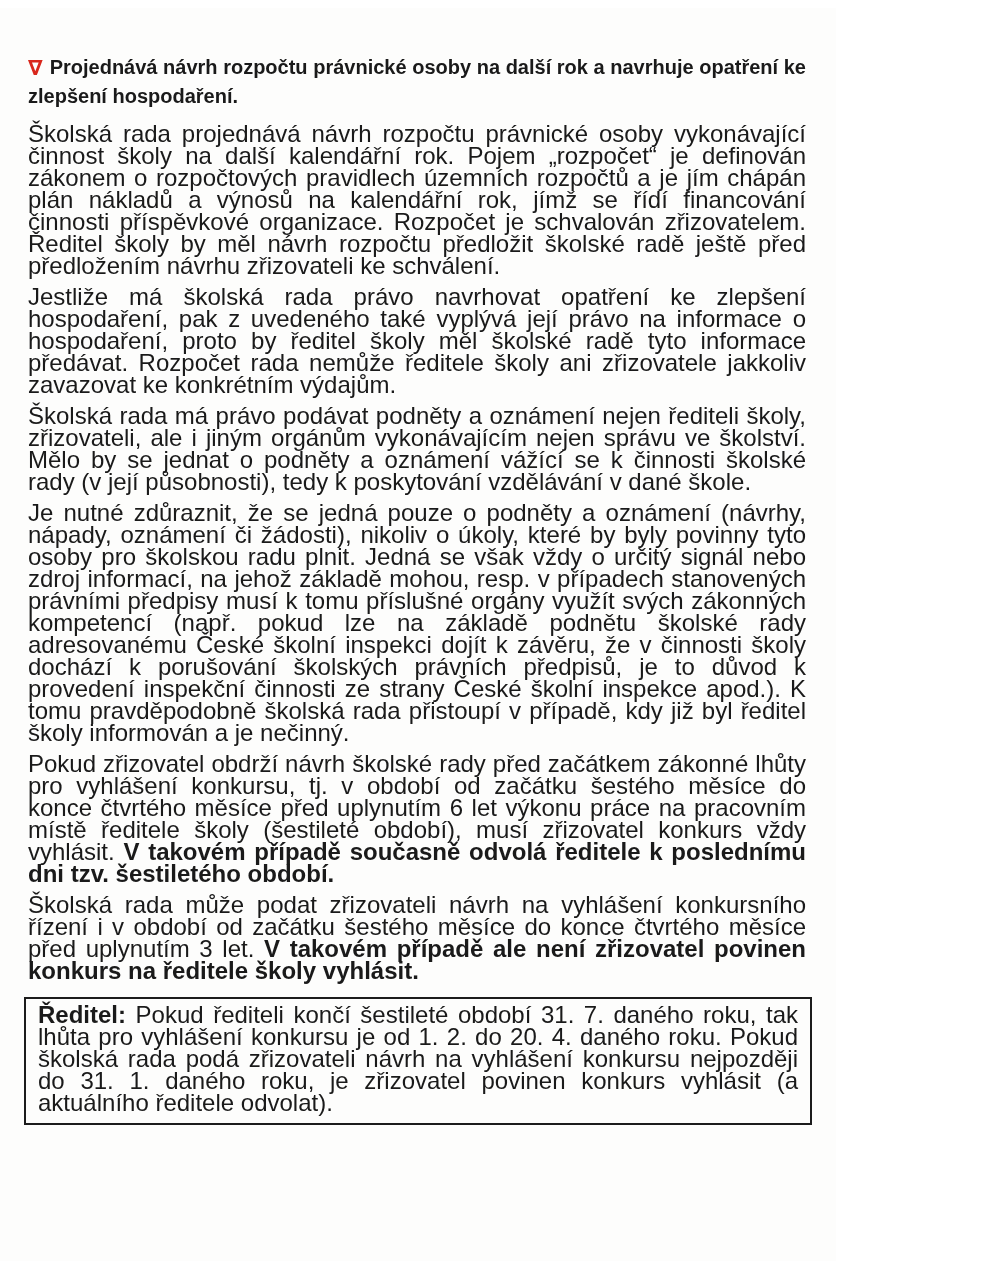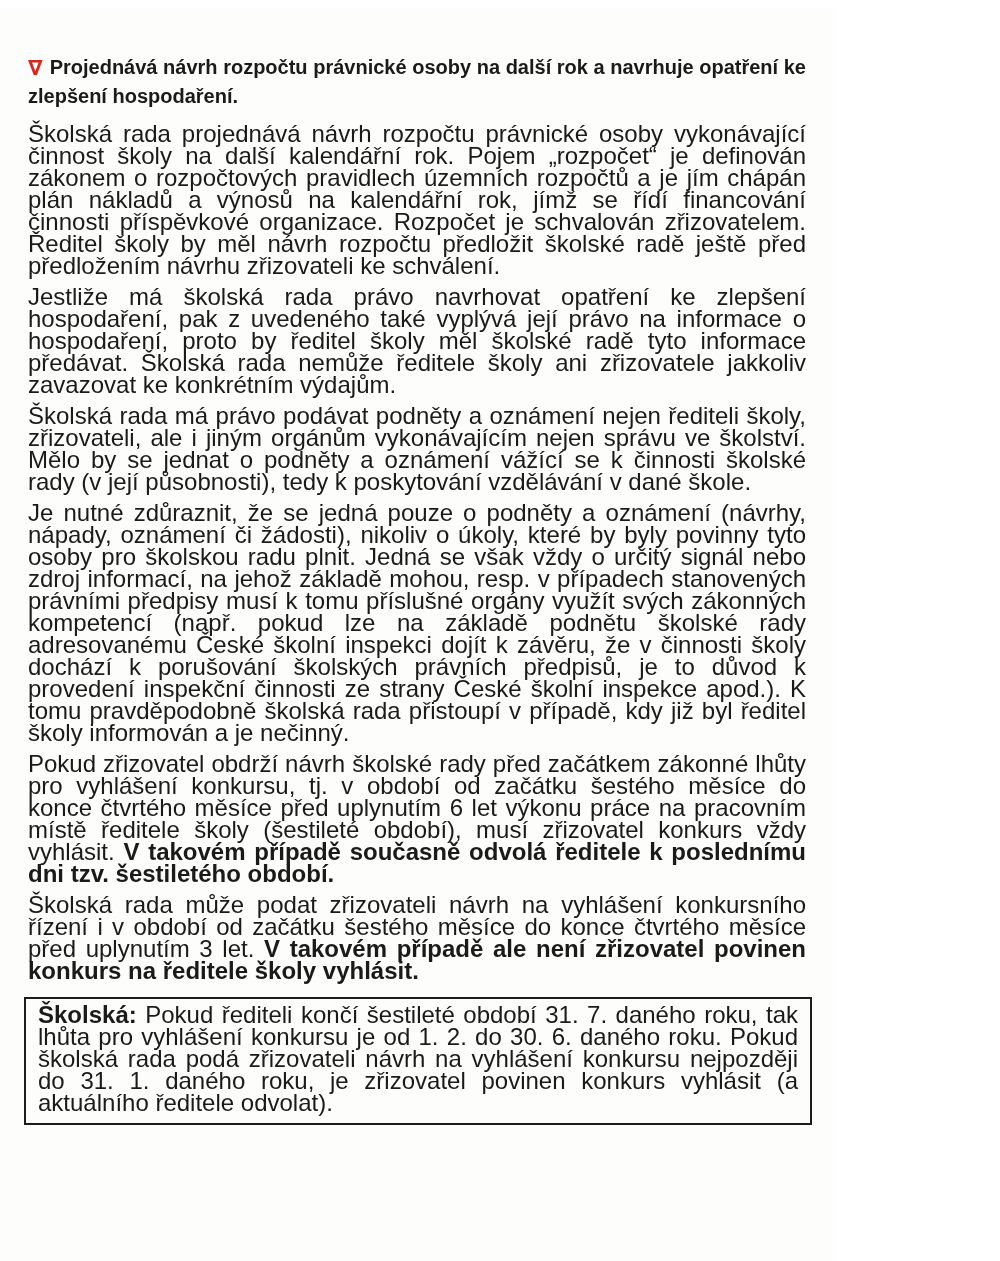--- a/index.html
+++ b/index.html
@@ -60,31 +60,31 @@
 </style>
 </head>
 <body>
 
 <div class="page">
 
   <h2 class="heading first"><span class="marker" style="color: rgb(217, 39, 28);">∇</span><span>Projednává návrh rozpočtu právnické osoby na další rok a navrhuje opatření ke zlepšení hospodaření.</span></h2>
 
   <p class="para"><span>Školská rada projednává návrh rozpočtu právnické osoby vykonávající činnost školy na další kalendářní rok. Pojem „rozpočet“ je definován zákonem o rozpočtových pravidlech územních rozpočtů a je jím chápán plán nákladů a výnosů na kalendářní rok, jímž se řídí financování činnosti příspěvkové organizace. Rozpočet je schvalován zřizovatelem. Ředitel školy by měl návrh rozpočtu předložit školské radě ještě před předložením návrhu zřizovateli ke schválení.</span><span class="bold-tail"></span></p>
 
-  <p class="para"><span>Jestliže má školská rada právo navrhovat opatření ke zlepšení hospodaření, pak z uvedeného také vyplývá její právo na informace o hospodaření, proto by ředitel školy měl školské radě tyto informace předávat. Školská rada nemůže ředitele školy ani zřizovatele jakkoliv zavazovat ke konkrétním výdajům.</span><span class="bold-tail"></span></p>
+  <p class="para"><span>Jestliže má školská rada právo navrhovat opatření ke zlepšení hospodaření, pak z uvedeného také vyplývá její právo na informace o hospodaření, proto by ředitel školy měl školské radě tyto informace předávat. Rozpočet rada nemůže ředitele školy ani zřizovatele jakkoliv zavazovat ke konkrétním výdajům.</span><span class="bold-tail"></span></p>
 
 
   <p class="para"><span>Školská rada má právo podávat podněty a oznámení nejen řediteli školy, zřizovateli, ale i jiným orgánům vykonávajícím nejen správu ve školství. Mělo by se jednat o podněty a oznámení vážící se k činnosti školské rady (v její působnosti), tedy k poskytování vzdělávání v dané škole.</span><span class="bold-tail"></span></p>
 
   <p class="para"><span>Je nutné zdůraznit, že se jedná pouze o podněty a oznámení (návrhy, nápady, oznámení či žádosti), nikoliv o úkoly, které by byly povinny tyto osoby pro školskou radu plnit. Jedná se však vždy o určitý signál nebo zdroj informací, na jehož základě mohou, resp. v případech stanovených právními předpisy musí k tomu příslušné orgány využít svých zákonných kompetencí (např. pokud lze na základě podnětu školské rady adresovanému České školní inspekci dojít k závěru, že v činnosti školy dochází k porušování školských právních předpisů, je to důvod k provedení inspekční činnosti ze strany České školní inspekce apod.). K tomu pravděpodobně školská rada přistoupí v případě, kdy již byl ředitel školy informován a je nečinný.</span><span class="bold-tail"></span></p>
 
 
 
 
   <p class="para"><span>Pokud zřizovatel obdrží návrh školské rady před začátkem zákonné lhůty pro vyhlášení konkursu, tj. v období od začátku šestého měsíce do konce čtvrtého měsíce před uplynutím 6 let výkonu práce na pracovním místě ředitele školy (šestileté období), musí zřizovatel konkurs vždy vyhlásit. </span><span class="bold-tail">V takovém případě současně odvolá ředitele k poslednímu dni tzv. šestiletého období.</span></p>
 
   <p class="para"><span>Školská rada může podat zřizovateli návrh na vyhlášení konkursního řízení i v období od začátku šestého měsíce do konce čtvrtého měsíce před uplynutím 3 let. </span><span class="bold-tail">V takovém případě ale není zřizovatel povinen konkurs na ředitele školy vyhlásit.</span></p>
 
   <div class="example-box">
-    <p class="para"><span class="example-label">Školská:</span><span> Pokud řediteli končí šestileté období 31. 7. daného roku, tak lhůta pro vyhlášení konkursu je od 1. 2. do 30. 6. daného roku. Pokud školská rada podá zřizovateli návrh na vyhlášení konkursu nejpozději do 31. 1. daného roku, je zřizovatel povinen konkurs vyhlásit (a aktuálního ředitele odvolat).</span></p>
+    <p class="para"><span class="example-label">Ředitel:</span><span> Pokud řediteli končí šestileté období 31. 7. daného roku, tak lhůta pro vyhlášení konkursu je od 1. 2. do 20. 4. daného roku. Pokud školská rada podá zřizovateli návrh na vyhlášení konkursu nejpozději do 31. 1. daného roku, je zřizovatel povinen konkurs vyhlásit (a aktuálního ředitele odvolat).</span></p>
   </div>
 
 </div>
 
 </body></html>

